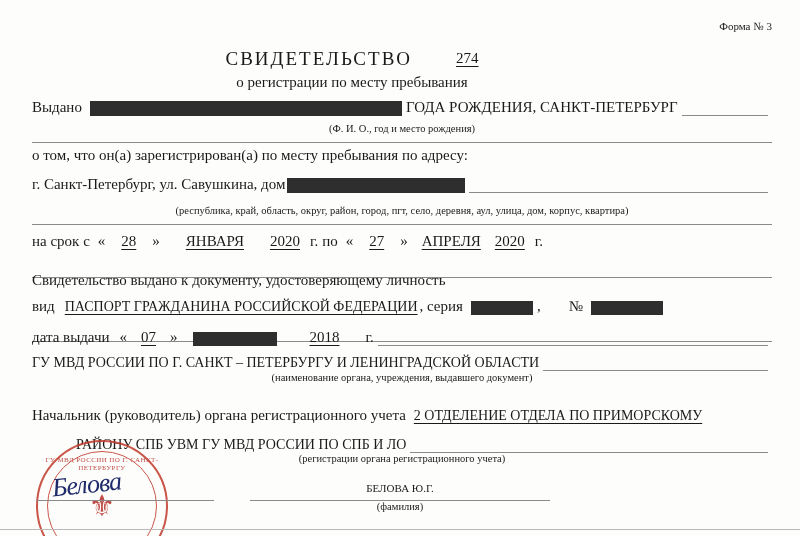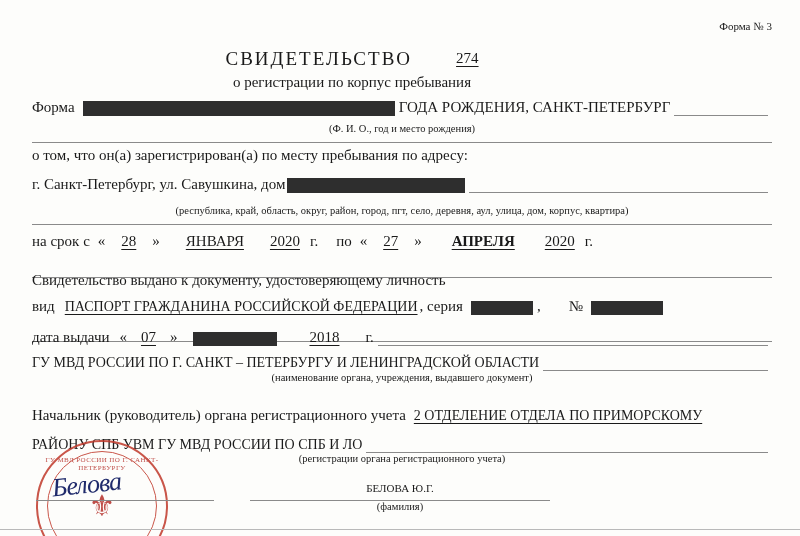--- a/index.html
+++ b/index.html
@@ -189,26 +189,26 @@
 </style>
 </head>
 <body>
 
 <div id="page">
 
   <div class="form-no">Форма № 3</div>
 
   <div class="title-block">
     <span class="title-main">СВИДЕТЕЛЬСТВО</span><span class="title-num">274</span>
-    <div class="title-sub">о регистрации по корпус пребывания</div>
+    <div class="title-sub">о регистрации по месту пребывания</div>
   </div>
 
   <div class="row" style="top:95px;">
     <div class="flexline">
-      <span class="nowrap">Форма</span>
+      <span class="nowrap">Выдано</span>
       <span class="redact" style="width:312px;height:15px;margin-left:8px;"></span>
       <span class="nowrap" style="margin-left:4px;">ГОДА РОЖДЕНИЯ, САНКТ-ПЕТЕРБУРГ</span>
       <span class="grow"></span>
     </div>
   </div>
 
   <div class="row ruled" style="top:121px;"></div>
   <div class="row caption" style="top:123px;">(Ф. И. О., год и место рождения)</div>
 
   <div class="row" style="top:147px;">о том, что он(а) зарегистрирован(а) по месту пребывания по адресу:</div>
@@ -226,25 +226,25 @@
 
   <div class="row" style="top:233px;">
     <div class="flexline">
       <span class="nowrap">на срок с</span>
       <span class="nowrap" style="margin-left:8px;">«</span>
       <span class="nowrap u" style="margin:0 16px;">28</span>
       <span class="nowrap">»</span>
       <span class="nowrap u" style="margin:0 26px;">ЯНВАРЯ</span>
       <span class="nowrap u" style="margin-right:10px;">2020</span>
       <span class="nowrap">г.</span>
-      <span class="nowrap" style="margin-left:18px;">по</span>
+      <span class="nowrap" style="margin-left:4px;">по</span>
       <span class="nowrap" style="margin-left:8px;">«</span>
       <span class="nowrap u" style="margin:0 16px;">27</span>
       <span class="nowrap">»</span>
-      <span class="nowrap u" style="margin:0 30px;font-weight:bold;">АПРЕЛЯ</span>
+      <span class="nowrap u" style="margin:0 14px;">АПРЕЛЯ</span>
       <span class="nowrap u" style="margin-right:10px;">2020</span>
       <span class="nowrap">г.</span>
     </div>
   </div>
   <div class="row ruled" style="top:256px;"></div>
 
   <div class="row" style="top:298px;">
     <div class="flexline">
       <span class="nowrap">вид</span>
       <span class="nowrap small-caps-ish u" style="margin-left:10px;">ПАСПОРТ ГРАЖДАНИНА РОССИЙСКОЙ ФЕДЕРАЦИИ</span>
@@ -279,21 +279,21 @@
       <span class="grow"></span>
     </div>
   </div>
 
   <div class="row" style="top:407px;">
     <div class="flexline">
       <span class="nowrap">Начальник (руководитель) органа регистрационного учета</span>
       <span class="nowrap u small-caps-ish" style="margin-left:8px;">2 ОТДЕЛЕНИЕ ОТДЕЛА  ПО ПРИМОРСКОМУ</span>
     </div>
   </div>
-  <div class="row" style="top:432px;">
+  <div class="row" style="top:432px;margin-left:44px;">
     <div class="flexline">
       <span class="nowrap small-caps-ish">РАЙОНУ СПБ УВМ  ГУ  МВД РОССИИ  ПО СПБ  И  ЛО</span>
       <span class="grow"></span>
     </div>
   </div>
   <div class="row caption" style="top:453px;">(регистрации органа регистрационного учета)</div>
 
   <div class="stamp">
     <div class="stamp-text stamp-t1">ГУ МВД РОССИИ ПО Г. САНКТ-ПЕТЕРБУРГУ</div>
     <div class="stamp-center">⚜</div>

